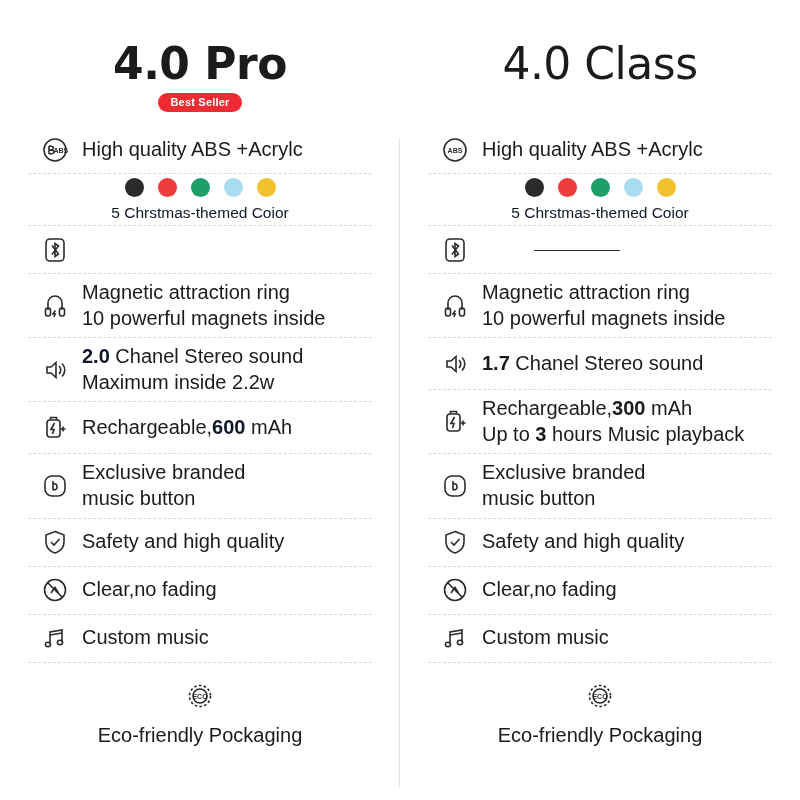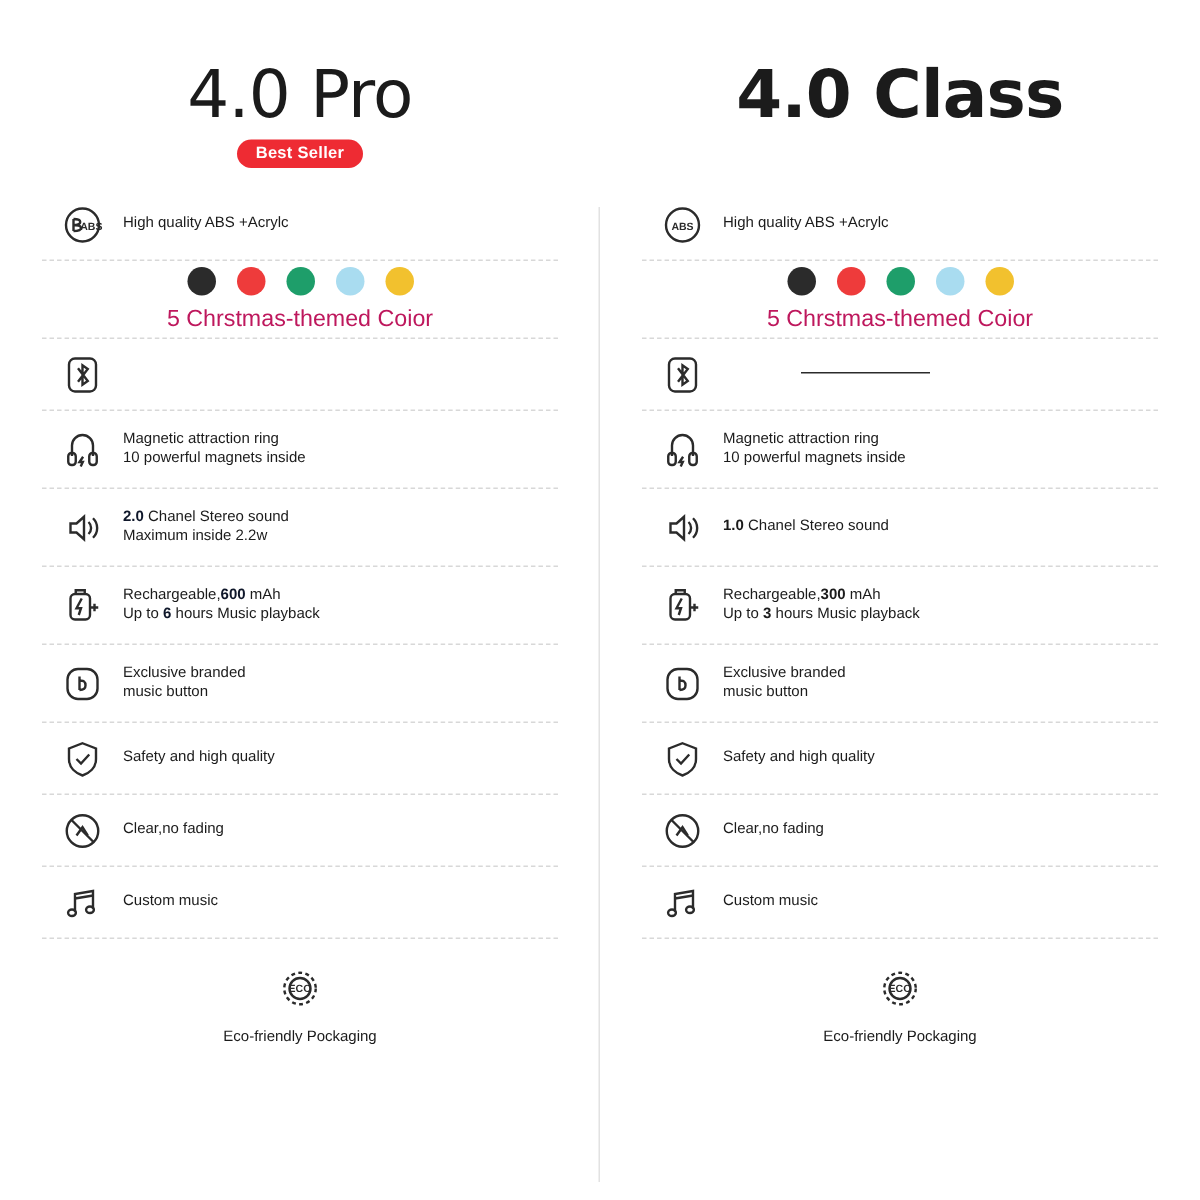--- a/index.html
+++ b/index.html
@@ -36,22 +36,22 @@
     background: #e2e2e2;
   }
   .title {
     text-align: center;
     font-size: 44px;
     line-height: 1;
     letter-spacing: -0.5px;
     margin: 0 0 6px 0;
     font-family: "DejaVu Sans", sans-serif;
   }
-  .title.bold { font-weight: 400; }
-  .title.light { font-weight: 700; }
+  .title.bold { font-weight: 700; }
+  .title.light { font-weight: 400; }
   .badge-wrap {
     text-align: center;
     height: 26px;
     margin-bottom: 6px;
   }
   .badge {
     display: inline-block;
     background: #ee2b33;
     color: #ffffff;
     font-size: 11px;
@@ -75,21 +75,21 @@
   .row.tall { min-height: 52px; }
   .icon-cell {
     width: 54px;
     flex: 0 0 54px;
     display: flex;
     align-items: center;
     justify-content: center;
   }
   .txt-cell {
     flex: 1 1 auto;
-    font-size: 10px;
+    font-size: 20px;
     line-height: 1.28;
     color: #1b1b1b;
   }
   .txt-cell .l2 { display: block; }
   .strong { font-weight: 700; }
   .red { color: #0f172a; font-weight: 700; }
 
   
   .dots {
     display: flex;
@@ -99,21 +99,21 @@
   }
   .dot {
     width: 19px; height: 19px;
     border-radius: 50%;
     display: inline-block;
   }
   .colorrow { display: block; padding: 4px 0 2px 0; }
   .colorlabel {
     text-align: center;
     font-size: 15.5px;
-    color: #be185d;
+    color: #0f172a;
   }
   .dashline {
     display: inline-block;
     width: 86px;
     border-top: 1.5px solid #2b2b2b;
     vertical-align: middle;
     margin-left: 52px;
   }
   svg { display: block; }
   .ic { stroke: #2b2b2b; fill: none; stroke-width: 1.6; }
@@ -202,21 +202,20 @@
           <div class="icon-cell">
             <svg width="30" height="30" viewBox="0 0 30 30">
               <rect x="7" y="7" width="13" height="17" rx="3" class="ic"></rect>
               <path d="M10.5 7 L10.5 4.5 L16.5 4.5 L16.5 7" class="ic" stroke-width="1.2"></path>
               <path d="M14.5 10 L11 16.5 h3 L12.5 21" class="ic" stroke-width="1.2"></path>
               <path d="M23 13.5 L23 18.5 M20.5 16 L25.5 16" class="ic" stroke-width="1.3"></path>
             </svg>
           </div>
           <div class="txt-cell">
             <span class="l2"><span>Rechargeable,</span><span class="red">600</span><span> mAh</span></span>
-            <span class="l2"><span>Up to </span><span class="red">6</span><span> hours Music playback</span></span>
           </div>
         </div>
 
         <div class="row tall">
           <div class="icon-cell">
             <svg width="30" height="30" viewBox="0 0 30 30">
               <rect x="5" y="5" width="20" height="20" rx="7" class="ic"></rect>
               <path d="M13 10 L13 19 M13 13 q4 -1 4 3 q0 3 -4 3" class="ic" stroke-width="1.3"></path>
             </svg>
           </div>
@@ -331,21 +330,21 @@
 
         <div class="row tall">
           <div class="icon-cell">
             <svg width="30" height="30" viewBox="0 0 30 30">
               <path d="M7 12 L11 12 L16 7.5 L16 22.5 L11 18 L7 18 Z" class="ic"></path>
               <path d="M19 11 a5.5 5.5 0 0 1 0 8" class="ic" stroke-width="1.3"></path>
               <path d="M22 8.5 a9 9 0 0 1 0 13" class="ic" stroke-width="1.3"></path>
             </svg>
           </div>
           <div class="txt-cell">
-            <span class="l2"><span class="strong">1.0</span><span> Chanel Stereo sound</span></span>
+            <span class="l2"><span class="strong">1.7</span><span> Chanel Stereo sound</span></span>
           </div>
         </div>
 
         <div class="row tall">
           <div class="icon-cell">
             <svg width="30" height="30" viewBox="0 0 30 30">
               <rect x="7" y="7" width="13" height="17" rx="3" class="ic"></rect>
               <path d="M10.5 7 L10.5 4.5 L16.5 4.5 L16.5 7" class="ic" stroke-width="1.2"></path>
               <path d="M14.5 10 L11 16.5 h3 L12.5 21" class="ic" stroke-width="1.2"></path>
               <path d="M23 13.5 L23 18.5 M20.5 16 L25.5 16" class="ic" stroke-width="1.3"></path>

